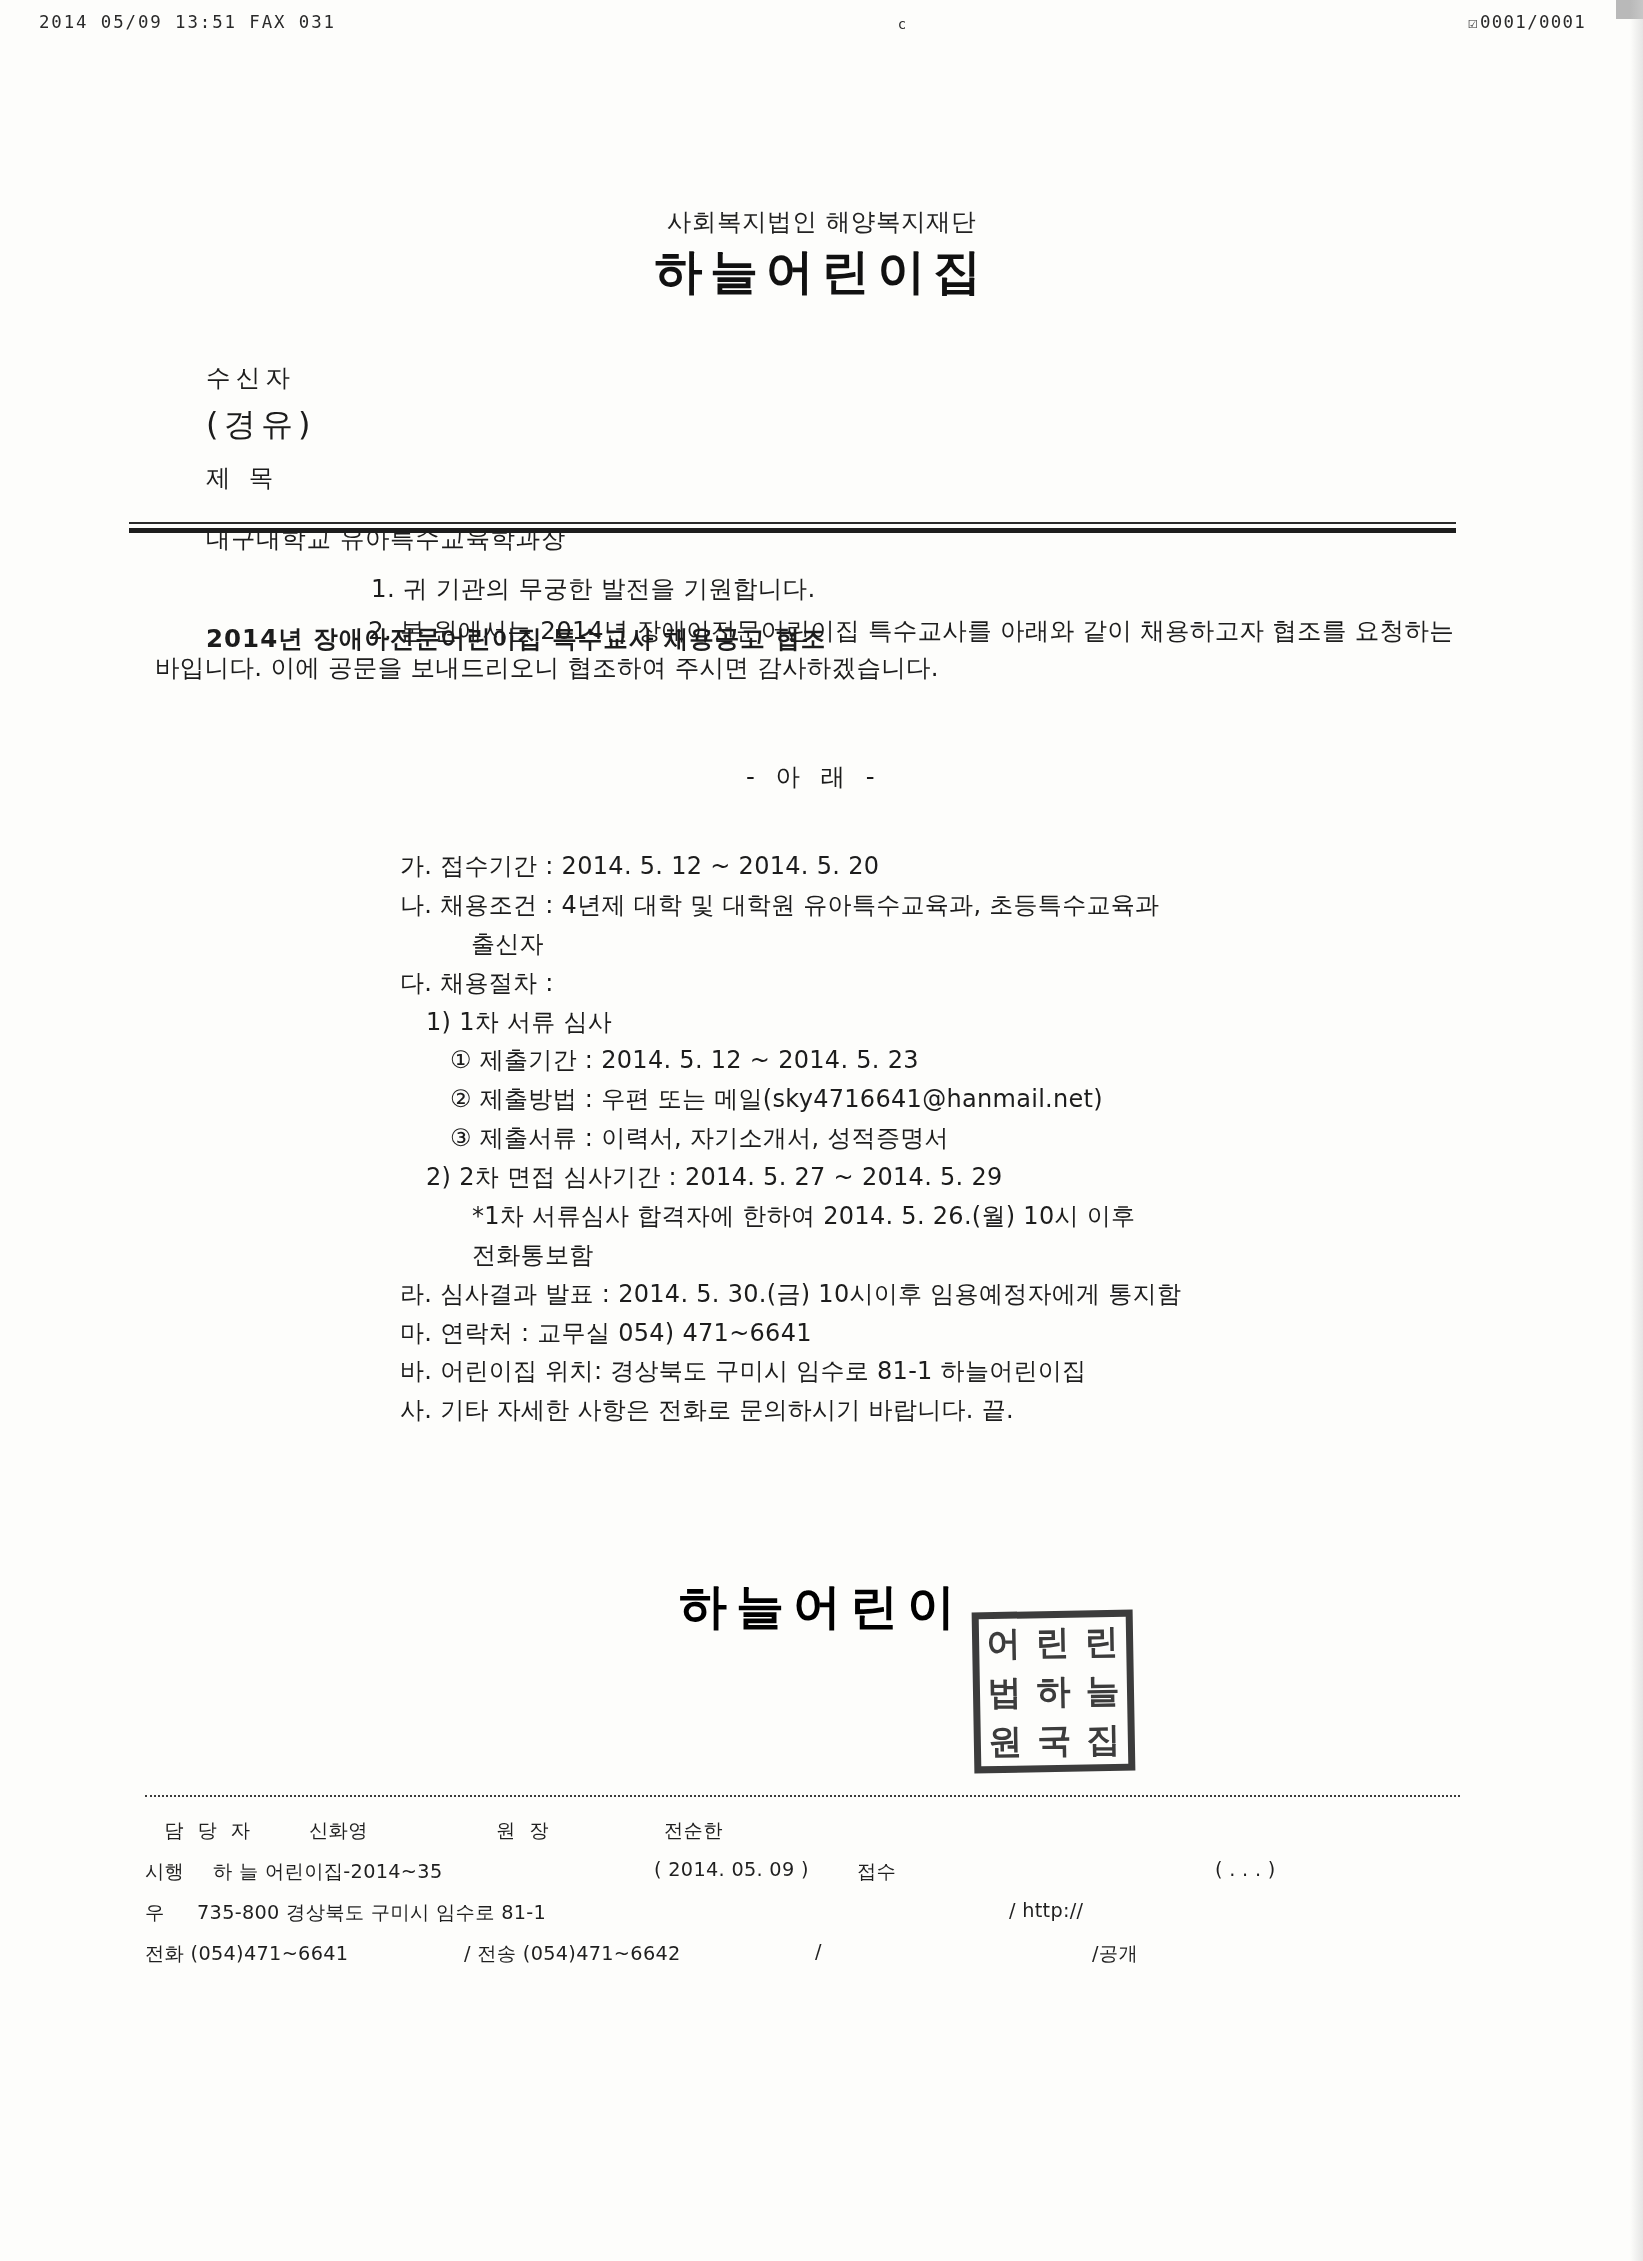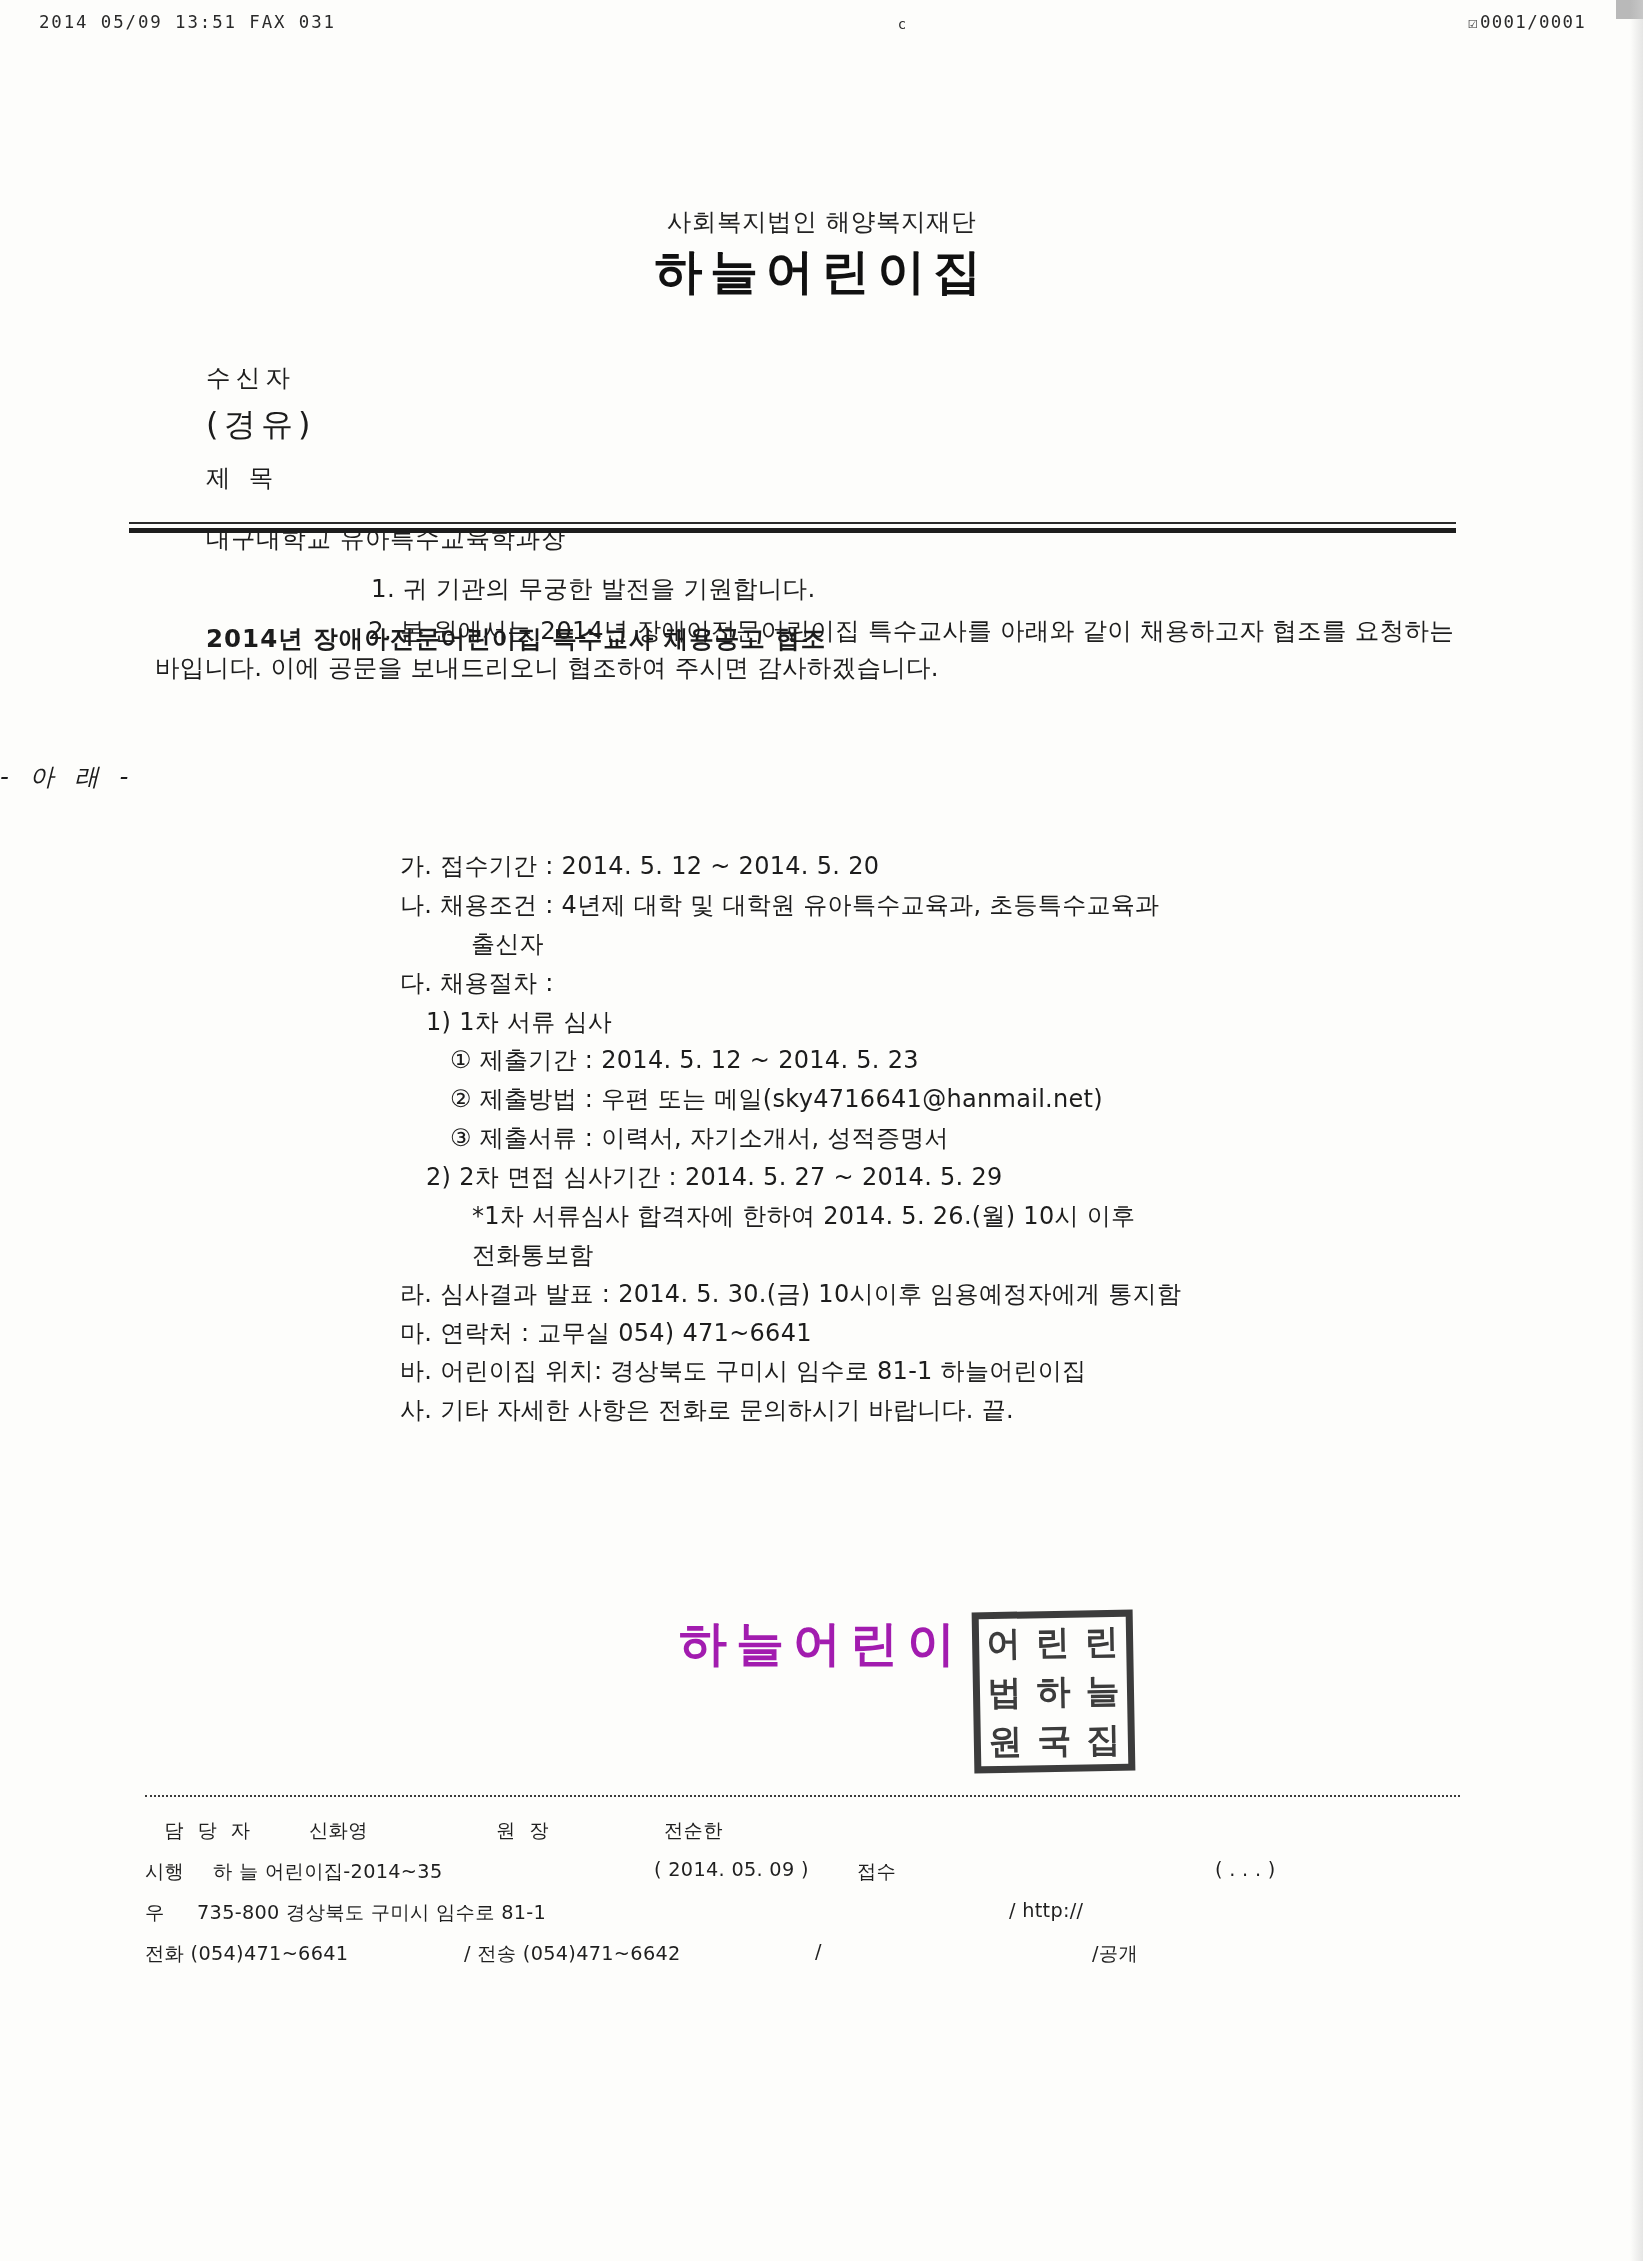--- a/index.html
+++ b/index.html
@@ -139,24 +139,23 @@
     top: 612px;
     left: 155px;
     width: 1302px;
   }
   #para-2 .indent { display: inline-block; width: 213px; }
 
   .araeh {
     position: absolute;
     top: 760px;
     left: 0; right: 16px;
-    text-align: left;
+    text-align: center;
     font-size: 24.5px;
     letter-spacing: 6.4px;
-    font-style: italic;
   }
 
   .items {
     position: absolute;
     top: 847px;
     left: 400px;
     width: 1095px;
     font-size: 24px;
     line-height: 1.62;
     color: #1c1c1c;
@@ -164,27 +163,27 @@
   }
   .items .it { display: block; white-space: nowrap; }
   .items .lv1 { margin-left: 0; }
   .items .lv1b { margin-left: 71px; }
   .items .lv2 { margin-left: 26px; }
   .items .lv3 { margin-left: 50px; }
   .items .lv3b { margin-left: 72px; }
 
   .signature {
     position: absolute;
-    top: 1612px;
+    top: 1575px;
     left: 0; right: 0;
     text-align: center;
     font-size: 48px;
     font-weight: bold;
     letter-spacing: 9px;
-    color: #a21caf;
+    color: #000000;
   }
 
   .stamp {
     position: absolute;
     top: 1611px;
     left: 973px;
     width: 161px;
     height: 161px;
     border: 7px solid #2c2c2c;
     box-sizing: border-box;

